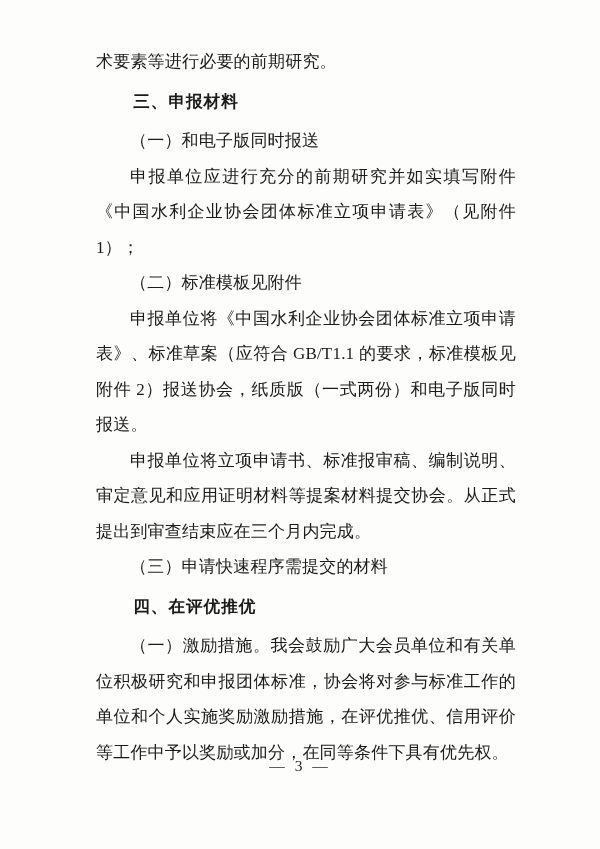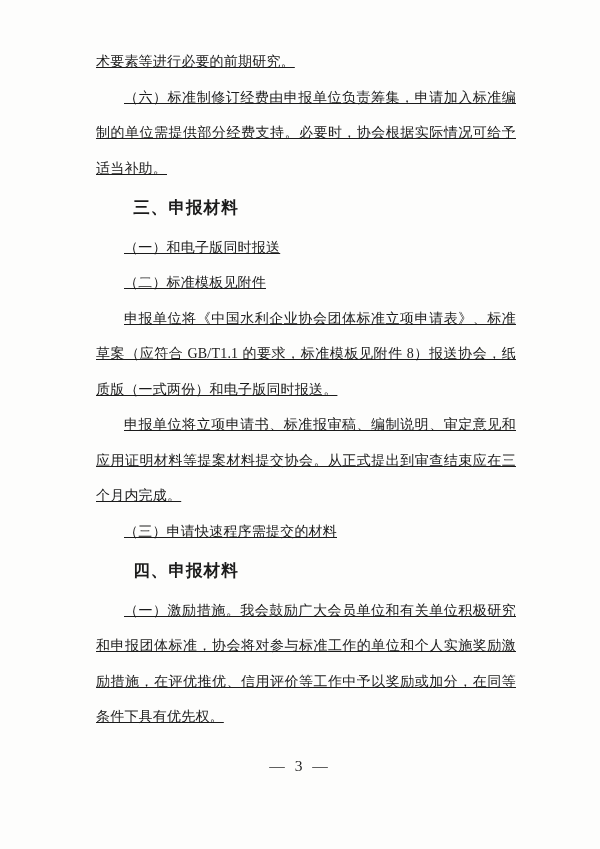--- a/index.html
+++ b/index.html
@@ -20,29 +20,28 @@
     inset: 0;
     background: #fdfdfc;
   }
   .content {
     position: absolute;
     left: 96px;
     right: 84px;
     top: 44px;
   }
   .para {
-    font-size: 14px;
+    font-size: 17px;
     line-height: 35.5px;
     text-align: justify;
     text-justify: inter-ideograph;
     letter-spacing: 0.2px;
     margin: 0;
     text-indent: 0;
     word-break: break-all;
-    text-decoration: underline;
   }
   .indent2 {
     text-indent: 2em;
   }
   .heading {
     font-size: 16.6px;
     line-height: 35.5px;
     margin: 4px;
     text-indent: 2em;
     font-family: "Liberation Sans", "DejaVu Sans", sans-serif;
@@ -61,36 +60,36 @@
   }
 </style>
 </head>
 <body>
 
 <div class="page">
   <div class="content">
 
     <p class="para">术要素等进行必要的前期研究。</p>
 
-    <p class="para indent2">（六）标准制修订经费由申报单位负责筹集，申请加入标准编制的单位需提供部分经费支持。必要时，协会根据实际情况可给予适当补助。</p>
 
     <p class="heading">三、申报材料</p>
 
     <p class="para indent2">（一）和电子版同时报送</p>
 
+    <p class="para indent2">申报单位应进行充分的前期研究并如实填写附件《中国水利企业协会团体标准立项申请表》（见附件 1）；</p>
 
     <p class="para indent2">（二）标准模板见附件</p>
 
-    <p class="para indent2">申报单位将《中国水利企业协会团体标准立项申请表》、标准草案（应符合 GB/T1.1 的要求，标准模板见附件 8）报送协会，纸质版（一式两份）和电子版同时报送。</p>
+    <p class="para indent2">申报单位将《中国水利企业协会团体标准立项申请表》、标准草案（应符合 GB/T1.1 的要求，标准模板见附件 2）报送协会，纸质版（一式两份）和电子版同时报送。</p>
 
     <p class="para indent2">申报单位将立项申请书、标准报审稿、编制说明、审定意见和应用证明材料等提案材料提交协会。从正式提出到审查结束应在三个月内完成。</p>
 
     <p class="para indent2">（三）申请快速程序需提交的材料</p>
 
 
-    <p class="heading">四、申报材料</p>
+    <p class="heading">四、在评优推优</p>
 
     <p class="para indent2">（一）激励措施。我会鼓励广大会员单位和有关单位积极研究和申报团体标准，协会将对参与标准工作的单位和个人实施奖励激励措施，在评优推优、信用评价等工作中予以奖励或加分，在同等条件下具有优先权。</p>
 
   </div>
 
   <div class="footer">— 3 —</div>
 </div>
 
 </body></html>

